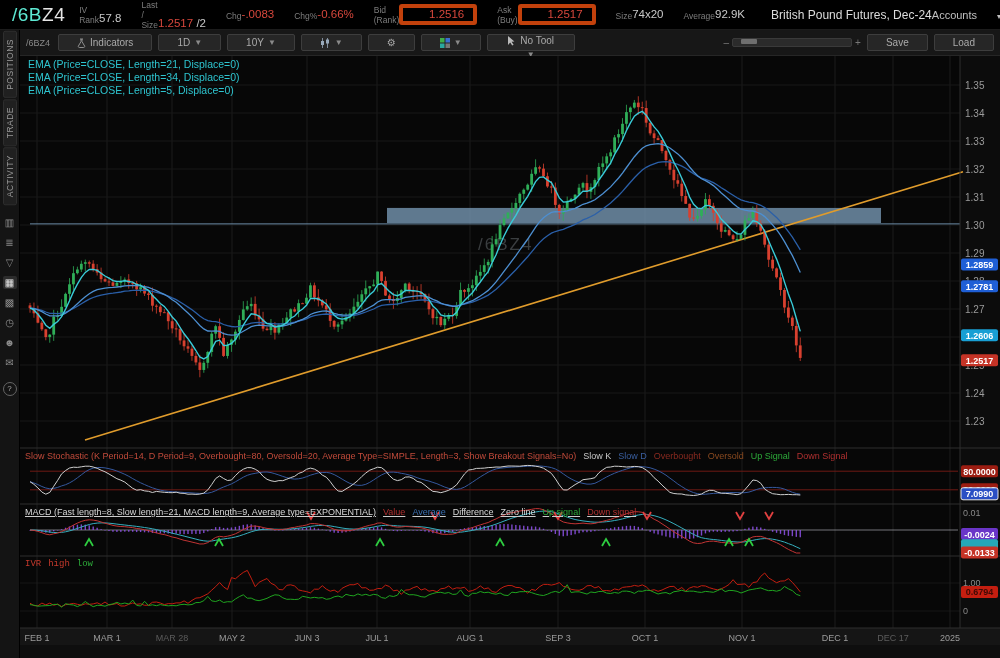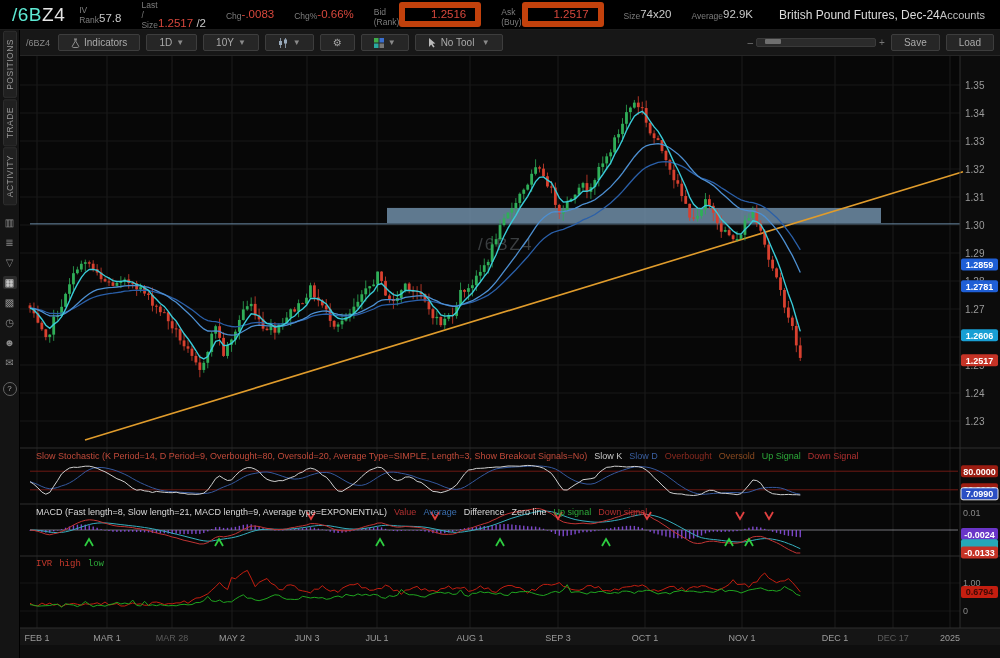--- a/index.html
+++ b/index.html
@@ -6,49 +6,49 @@
   body{width:1000px;height:658px;overflow:hidden;font-family:"Liberation Sans",sans-serif;}
   .screen{position:relative;width:1000px;height:658px;background:#000;color:#ccc;}
   
   .hdr{height:30px;display:flex;align-items:center;background:#000;border-bottom:1px solid #1c1c1c;padding:0 6px;box-sizing:border-box;}
   .ticker{font-size:19px;margin:0 14px 0 6px;letter-spacing:.5px;cursor:pointer;}
   .ticker .sym{color:#5eead4;} .ticker .suf{color:#e5e5e5;}
   .stat{display:flex;flex-direction:row;align-items:flex-end;margin-right:20px;}
   .stat .lbl{font-size:8.5px;color:#7d7d7d;line-height:10px;}
   .stat .val{font-size:11.5px;line-height:13px;color:#c9c9c9;white-space:nowrap;}
   .red{color:#d7473c !important;}
-  .boxval{border:6px solid #c2410c;border-radius:3px;padding:0 9px;min-width:52px;text-align:right;}
+  .boxval{border:4px solid #c2410c;border-radius:3px;padding:0 9px;min-width:52px;text-align:right;}
   .hdr-title{font-size:12px;color:#dcdcdc;margin-left:6px;white-space:nowrap;}
   .accounts{margin-left:auto;display:flex;align-items:flex-end;gap:20px;font-size:11px;color:#c0c0c0;cursor:pointer;}
   .collapse-btn{margin-left:10px;width:15px;height:17px;border:1px solid #555;border-radius:2px;display:flex;align-items:center;justify-content:center;font-size:10px;color:#ddd;cursor:pointer;}
   
   .app-row{display:flex;height:628px;}
   .sidebar{width:20px;background:#141414;display:flex;flex-direction:column;align-items:center;border-right:1px solid #000;}
   .vtab{writing-mode:vertical-rl;transform:rotate(180deg);background:#202020;border:1px solid #2e2e2e;color:#9a9a9a;font-size:8.5px;letter-spacing:.5px;padding:7px 1px;margin:1px 0;border-radius:2px;cursor:pointer;}
   .sicons{display:flex;flex-direction:column;align-items:center;gap:7px;margin-top:10px;}
   .sicon{width:14px;height:13px;font-size:10px;line-height:13px;text-align:center;color:#8a8a8a;cursor:pointer;}
   .sicon.active{color:#e6e6e6;background:#2c2c2c;border-radius:2px;}
   .sicon.help{margin-top:6px;border:1px solid #666;border-radius:50%;width:12px;height:12px;font-size:8px;line-height:12px;color:#aaa;}
   .main{width:980px;display:flex;flex-direction:column;background:#0a0a0a;}
   
   .toolbar{height:26px;display:flex;align-items:center;gap:6px;background:#171717;border-bottom:1px solid #262626;padding:0 6px;box-sizing:border-box;}
   .tb-sym{font-size:9px;color:#8a8a8a;margin-right:2px;}
-  .tbtn{display:inline-flex;align-items:center;gap:4px;height:17px;background:#262626;border:1px solid #3d3d3d;border-radius:2px;color:#aaa;font-size:10px;padding:0 12px;cursor:pointer;white-space:nowrap;}
+  .tbtn{display:inline-flex;align-items:center;gap:4px;height:17px;background:#262626;border:1px solid #3d3d3d;border-radius:2px;color:#aaa;font-size:10px;padding:0 18px;cursor:pointer;white-space:nowrap;}
   .tbtn .caret{font-size:8px;color:#8a8a8a;}
   .tb-right{margin-left:auto;display:flex;align-items:center;gap:6px;}
   .slider{display:flex;align-items:center;gap:3px;color:#777;font-size:10px;}
   .slider .track{width:118px;height:7px;background:#2b2b2b;border:1px solid #3a3a3a;border-radius:2px;position:relative;cursor:pointer;}
   .slider .handle{position:absolute;left:8px;top:0;width:16px;height:5px;background:#6f6f6f;border-radius:1px;}
   
   .chart-wrap{position:relative;width:980px;height:602px;background:#070707;}
   .ema-labels{position:absolute;left:8px;top:2px;z-index:4;}
   .ema-labels div{font-size:10.5px;line-height:13px;color:#2ec4cf;white-space:nowrap;}
-  .panel-legend{position:absolute;left:16px;z-index:4;font-size:9px;white-space:nowrap;cursor:pointer;}
+  .panel-legend{position:absolute;left:5px;z-index:4;font-size:9px;white-space:nowrap;cursor:pointer;}
   .panel-legend span{margin-right:7px;}
-  #stochLegend{top:395px;} #macdLegend{top:451px;} #ivrLegend{top:503px;font-family:Liberation Mono, monospace;}
+  #stochLegend{top:395px;} #macdLegend{top:451px;text-decoration:underline;} #ivrLegend{top:503px;font-family:Liberation Mono, monospace;}
   svg text{font-family:"Liberation Sans",sans-serif;}
 </style>
 </head>
 <body>
 
 <div class="screen">
 
   <header class="hdr">
     <div class="ticker">
       <span class="sym">/6B</span><span class="suf">Z4</span>
@@ -145,21 +145,21 @@
           </button>
         <button class="tbtn">
           <svg width="10" height="10" viewBox="0 0 10 10">
               <rect x="0" y="0" width="4.5" height="4.5" fill="#3fae4a"></rect>
               <rect x="5.5" y="0" width="4.5" height="4.5" fill="#3a6fd0"></rect>
               <rect x="0" y="5.5" width="4.5" height="4.5" fill="#2aa8a0"></rect>
               <rect x="5.5" y="5.5" width="4.5" height="4.5" fill="#777"></rect>
             </svg>
           <span class="caret">▼</span>
         </button>
-        <button class="tbtn" style="min-width:88px;justify-content:space-between;">
+        <button class="tbtn" style="min-width:88px;justify-content:space-between;flex-direction:column;">
           <span style="display:inline-flex;align-items:center;gap:5px;">
             <svg width="8" height="10" viewBox="0 0 8 10">
                 <polygon points="1,0 1,9 3.2,6.6 5.2,9.6 6.6,8.7 4.6,5.8 7.4,5.4" fill="#bbb"></polygon>
               </svg>
             <span>No Tool</span>
           </span>
           <span class="caret">▼</span>
         </button>
         <div class="tb-right">
           <div class="slider">
@@ -902,19 +902,24 @@
             </g>
             <g>
               <rect x="941" y="490.61" width="37" height="12" rx="2" fill="#c53326" stroke="none" stroke-width="0"></rect>
             </g>
             <text x="959.5" y="500.11" fill="#fff" font-size="9" text-anchor="middle" font-weight="bold">-0.0133</text>
             <g>
               <rect x="941" y="529.96" width="37" height="12" rx="2" fill="#c41e10" stroke="none" stroke-width="0"></rect>
             </g>
             <text x="959.5" y="539.46" fill="#3f0a05" font-size="9" text-anchor="middle" font-weight="bold">0.6794</text>
           </svg>
+        <div class="ema-labels">
+          <div>EMA (Price=CLOSE, Length=21, Displace=0)</div>
+          <div>EMA (Price=CLOSE, Length=34, Displace=0)</div>
+          <div>EMA (Price=CLOSE, Length=5, Displace=0)</div>
+        </div>
         <div class="panel-legend" id="stochLegend"><span style="color: rgb(192, 74, 58);">Slow Stochastic (K Period=14, D Period=9, Overbought=80, Oversold=20, Average Type=SIMPLE, Length=3, Show Breakout Signals=No)</span><span style="color: rgb(200, 200, 200);">Slow K</span><span style="color: rgb(58, 95, 160);">Slow D</span><span style="color: rgb(138, 42, 32);">Overbought</span><span style="color: rgb(138, 74, 32);">Oversold</span><span style="color: rgb(45, 170, 58);">Up Signal</span><span style="color: rgb(176, 48, 48);">Down Signal</span></div>
         <div class="panel-legend" id="macdLegend"><span style="color: rgb(216, 216, 216);">MACD (Fast length=8, Slow length=21, MACD length=9, Average type=EXPONENTIAL)</span><span style="color: rgb(176, 48, 48);">Value</span><span style="color: rgb(58, 111, 176);">Average</span><span style="color: rgb(216, 216, 216);">Difference</span><span style="color: rgb(216, 216, 216);">Zero line</span><span style="color: rgb(45, 170, 58);">Up signal</span><span style="color: rgb(176, 48, 48);">Down signal</span></div>
         <div class="panel-legend" id="ivrLegend"><span style="color: rgb(197, 57, 44);">IVR</span><span style="color: rgb(197, 57, 44);">high</span><span style="color: rgb(45, 170, 58);">low</span></div>
       </div>
     </div>
   </div>
 </div>
 
 </body></html>

